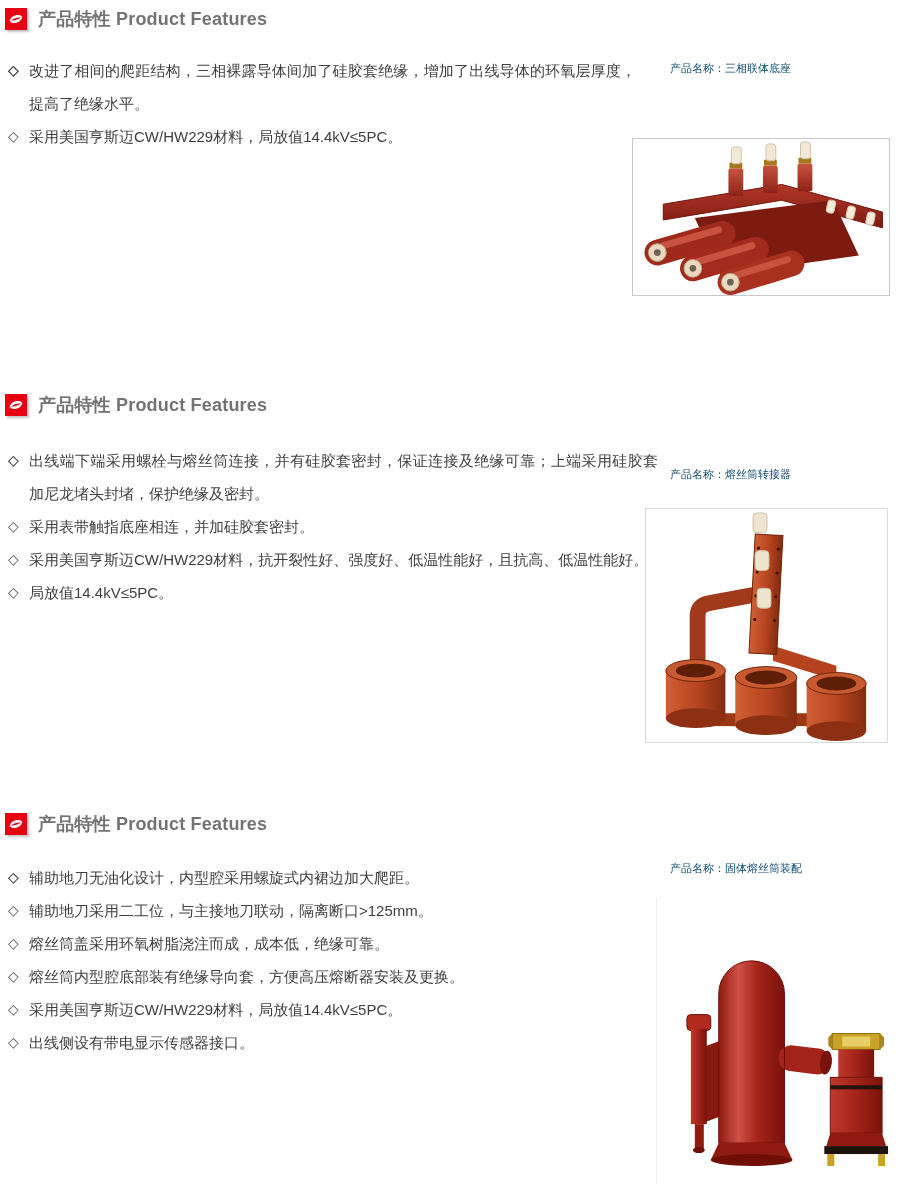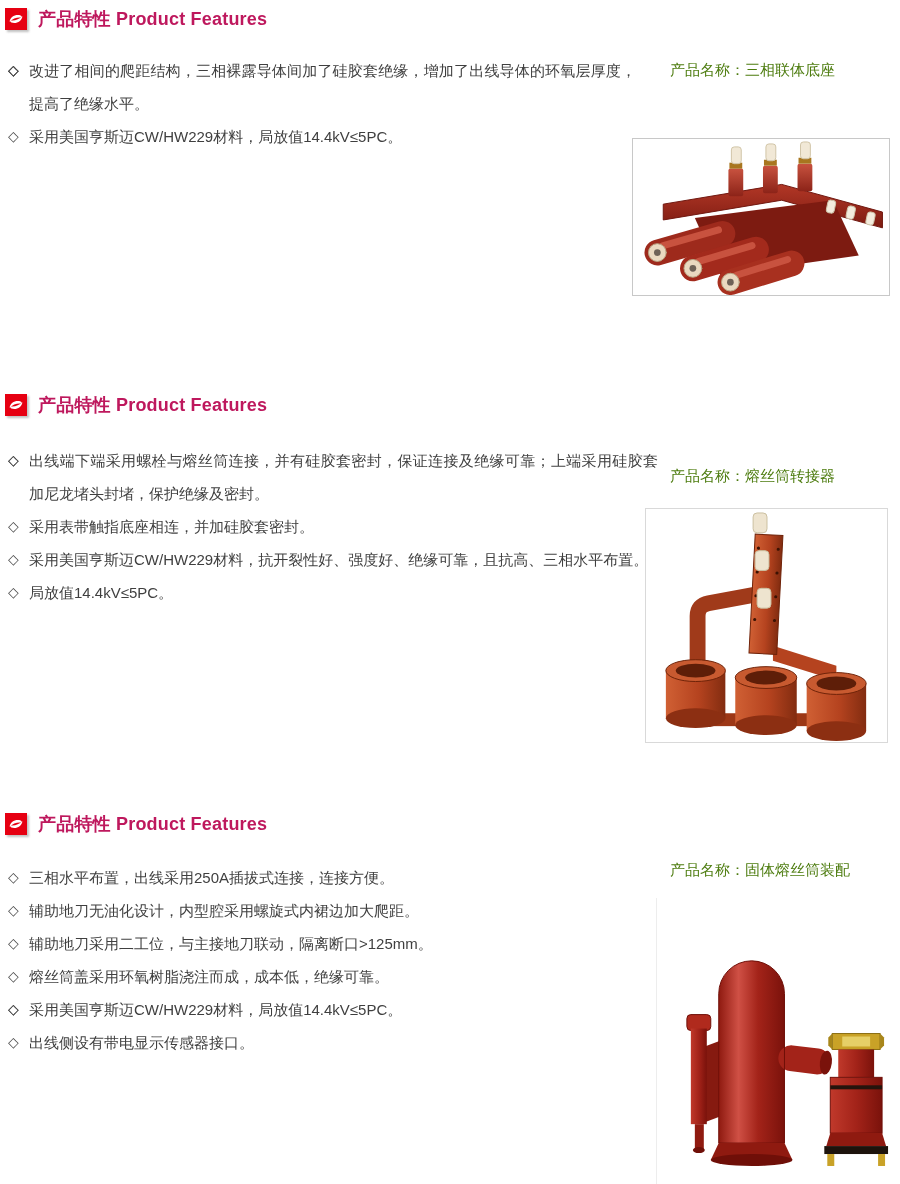--- a/index.html
+++ b/index.html
@@ -10,30 +10,30 @@
   .section { position:absolute; left:0; width:900px; }
   .sec1 { top:0; }
   .sec2 { top:393px; }
   .sec3 { top:810px; }
 
   .header { position:absolute; left:5px; display:flex; align-items:center; gap:11px; }
   .sec1 .header { top:7px; }
   .sec2 .header { top:0px; }
   .sec3 .header { top:2px; }
   .logo-box { width:22px; height:22px; flex:0 0 22px; box-shadow:2px 2px 2px rgba(120,120,120,.45); }
-  .header h2 { font-size:18px; font-weight:bold; color:#be185d; letter-spacing:.2px; white-space:nowrap; }
+  .header h2 { font-size:18px; font-weight:bold; color:#737373; letter-spacing:.2px; white-space:nowrap; }
 
   .feature-list { position:absolute; left:8px; list-style:none; }
   .sec1 .feature-list { top:54px; width:628px; }
   .sec2 .feature-list { top:51px; width:650px; }
   .sec3 .feature-list { top:51px; width:640px; }
   .feature-item { position:relative; padding-left:21px; font-size:15px; line-height:33px; color:#3f3f3f; text-align:justify; }
   .bullet { position:absolute; left:0; top:0; font-size:14px; color:#4a4a4a; }
 
-  .product-name { position:absolute; left:670px; font-size:15px; color:#4d7c0f; white-space:nowrap; }
+  .product-name { position:absolute; left:670px; font-size:11px; color:#0c4a6e; white-space:nowrap; }
   .sec1 .product-name { top:61px; }
   .sec2 .product-name { top:452px; }
   .sec3 .product-name { top:51px; }
   .sec2 .product-name { top:74px; }
 
   .photo-frame { position:absolute; background:#fff; }
   .photo1 { left:632px; top:138px; width:258px; height:158px; border:1px solid #c8c8c8; }
   .photo2 { left:645px; top:508px; width:243px; height:235px; border:1px solid #d9d9d9; }
   .photo3 { left:656px; top:88px; width:244px; height:286px; border-left:1px solid #ededed; }
   .photo-frame svg { display:block; width:100%; height:100%; }
@@ -126,21 +126,21 @@
           <path d="M17.4 8.2 C16.8 13.4 11.2 16.1 6.4 14.5 C5.3 14 4.9 13 5.6 12.2 C9.2 13 14.2 11.4 17.4 8.2 Z" fill="#fff"></path>
         </svg>
       </span>
       <h2>产品特性 Product Features</h2>
     </div>
 
     <ul class="feature-list">
       <li class="feature-item"><span class="bullet">◇</span></li>
       <li class="feature-item"><span class="bullet">◇</span><span>出线端下端采用螺栓与熔丝筒连接，并有硅胶套密封，保证连接及绝缘可靠；上端采用硅胶套加尼龙堵头封堵，保护绝缘及密封。</span></li>
       <li class="feature-item"><span class="bullet">◇</span><span>采用表带触指底座相连，并加硅胶套密封。</span></li>
-      <li class="feature-item"><span class="bullet">◇</span><span>采用美国亨斯迈CW/HW229材料，抗开裂性好、强度好、绝缘可靠，且抗高、三相水平布置。</span></li>
+      <li class="feature-item"><span class="bullet">◇</span><span>采用美国亨斯迈CW/HW229材料，抗开裂性好、强度好、低温性能好，且抗高、低温性能好。</span></li>
       <li class="feature-item"><span class="bullet">◇</span><span>局放值14.4kV≤5PC。</span></li>
     </ul>
 
     <div class="product-name">产品名称：熔丝筒转接器</div>
 
     <div class="photo-frame photo2" style="top:115px;">
       <svg viewBox="0 0 243 235" preserveAspectRatio="xMidYMid meet">
         <defs>
           <linearGradient id="g2a" x1="0" y1="0" x2="1" y2="0">
             <stop offset="0" stop-color="#d06034"></stop>
@@ -197,25 +197,25 @@
         <svg viewBox="0 0 22 22" width="22" height="22">
           <rect width="22" height="22" fill="#e60012"></rect>
           <path d="M4.6 13.8 C5.2 8.6 10.8 5.9 15.6 7.5 C16.7 8 17.1 9 16.4 9.8 C12.8 9 7.8 10.6 4.6 13.8 Z" fill="#fff"></path>
           <path d="M17.4 8.2 C16.8 13.4 11.2 16.1 6.4 14.5 C5.3 14 4.9 13 5.6 12.2 C9.2 13 14.2 11.4 17.4 8.2 Z" fill="#fff"></path>
         </svg>
       </span>
       <h2>产品特性 Product Features</h2>
     </div>
 
     <ul class="feature-list">
-      <li class="feature-item"><span class="bullet">◇</span><span>三相水平布置，出线采用250A插拔式连接，连接方便。</span></li>
+      <li class="feature-item"><span class="bullet">◇</span></li>
       <li class="feature-item"><span class="bullet">◇</span><span>辅助地刀无油化设计，内型腔采用螺旋式内裙边加大爬距。</span></li>
       <li class="feature-item"><span class="bullet">◇</span><span>辅助地刀采用二工位，与主接地刀联动，隔离断口&gt;125mm。</span></li>
       <li class="feature-item"><span class="bullet">◇</span><span>熔丝筒盖采用环氧树脂浇注而成，成本低，绝缘可靠。</span></li>
-      <li class="feature-item"><span class="bullet">◇</span></li>
+      <li class="feature-item"><span class="bullet">◇</span><span>熔丝筒内型腔底部装有绝缘导向套，方便高压熔断器安装及更换。</span></li>
       <li class="feature-item"><span class="bullet">◇</span><span>采用美国亨斯迈CW/HW229材料，局放值14.4kV≤5PC。</span></li>
       <li class="feature-item"><span class="bullet">◇</span><span>出线侧设有带电显示传感器接口。</span></li>
     </ul>
 
     <div class="product-name">产品名称：固体熔丝筒装配</div>
 
     <div class="photo-frame photo3">
       <svg viewBox="0 0 244 285" preserveAspectRatio="xMidYMid meet">
         <defs>
           <linearGradient id="g3a" x1="0" y1="0" x2="1" y2="0">

